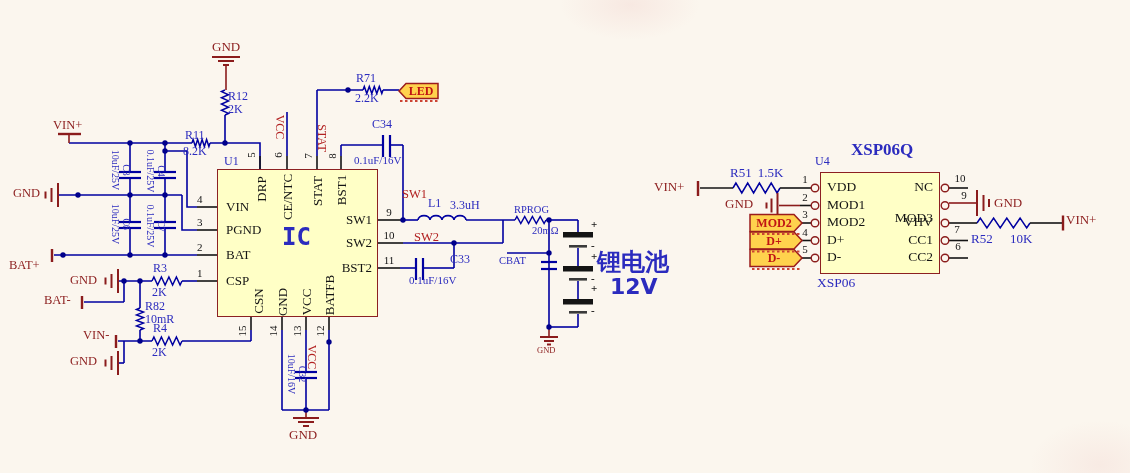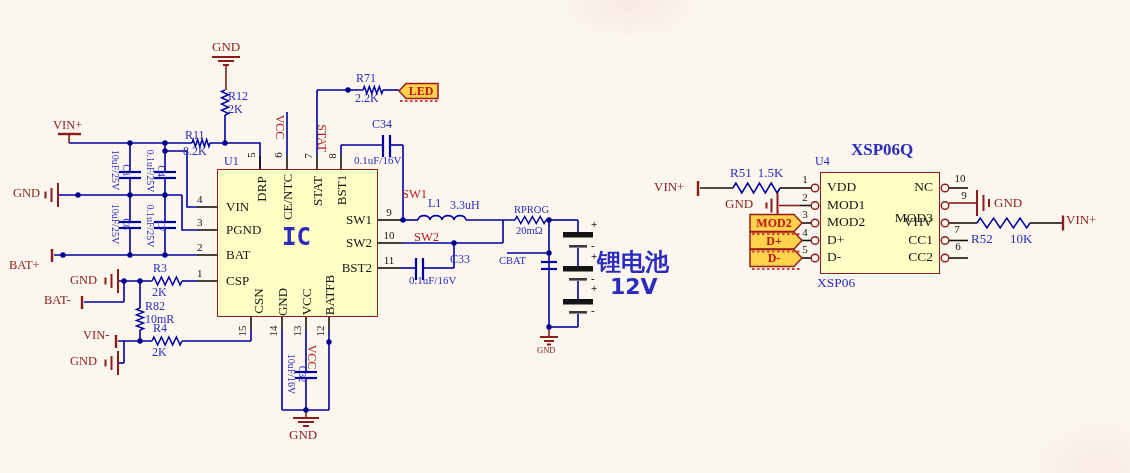--- a/index.html
+++ b/index.html
@@ -284,21 +284,21 @@
     <div class="t " style="left: 372px; top: 118px;">C34</div>
     <div class="t sz11" style="left: 354px; top: 155px;">0.1uF/16V</div>
     <div class="t mono b sz24" style="left: 282px; top: 225px;">IC</div>
     <div class="t net sz12" style="left: 402px; top: 188px;">SW1</div>
     <div class="t " style="left: 428px; top: 197px;">L1</div>
     <div class="t " style="left: 450px; top: 199px;">3.3uH</div>
     <div class="t net sz12" style="left: 414px; top: 231px;">SW2</div>
     <div class="t " style="left: 450px; top: 253px;">C33</div>
     <div class="t sz11" style="left: 409px; top: 275px;">0.1uF/16V</div>
     <div class="t sz10" style="left: 514px; top: 204px;">RPROG</div>
-    <div class="t sz10" style="left: 516px; top: 225px; text-align: right;">20mΩ</div>
+    <div class="t sz10" style="left: 532px; top: 225px; text-align: right;">20mΩ</div>
     <div class="t sz10" style="left: 499px; top: 255px;">CBAT</div>
     <div class="t red sz13" style="left: 289px; top: 428px;">GND</div>
     <div class="t red sz8" style="left: 537px; top: 346px;">GND</div>
     <div class="t cjk" style="left: 597px; top: 250px;">锂电池</div>
     <div class="t cjk sz19" style="left: 610px; top: 275px;">12V</div>
     <div class="t blk sz11 b" style="left: 591px; top: 219px;">+</div>
     <div class="t blk sz11 b" style="left: 591px; top: 240px;">-</div>
     <div class="t blk sz11 b" style="left: 591px; top: 251px;">+</div>
     <div class="t blk sz11 b" style="left: 591px; top: 273px;">-</div>
     <div class="t blk sz11 b" style="left: 591px; top: 283px;">+</div>

